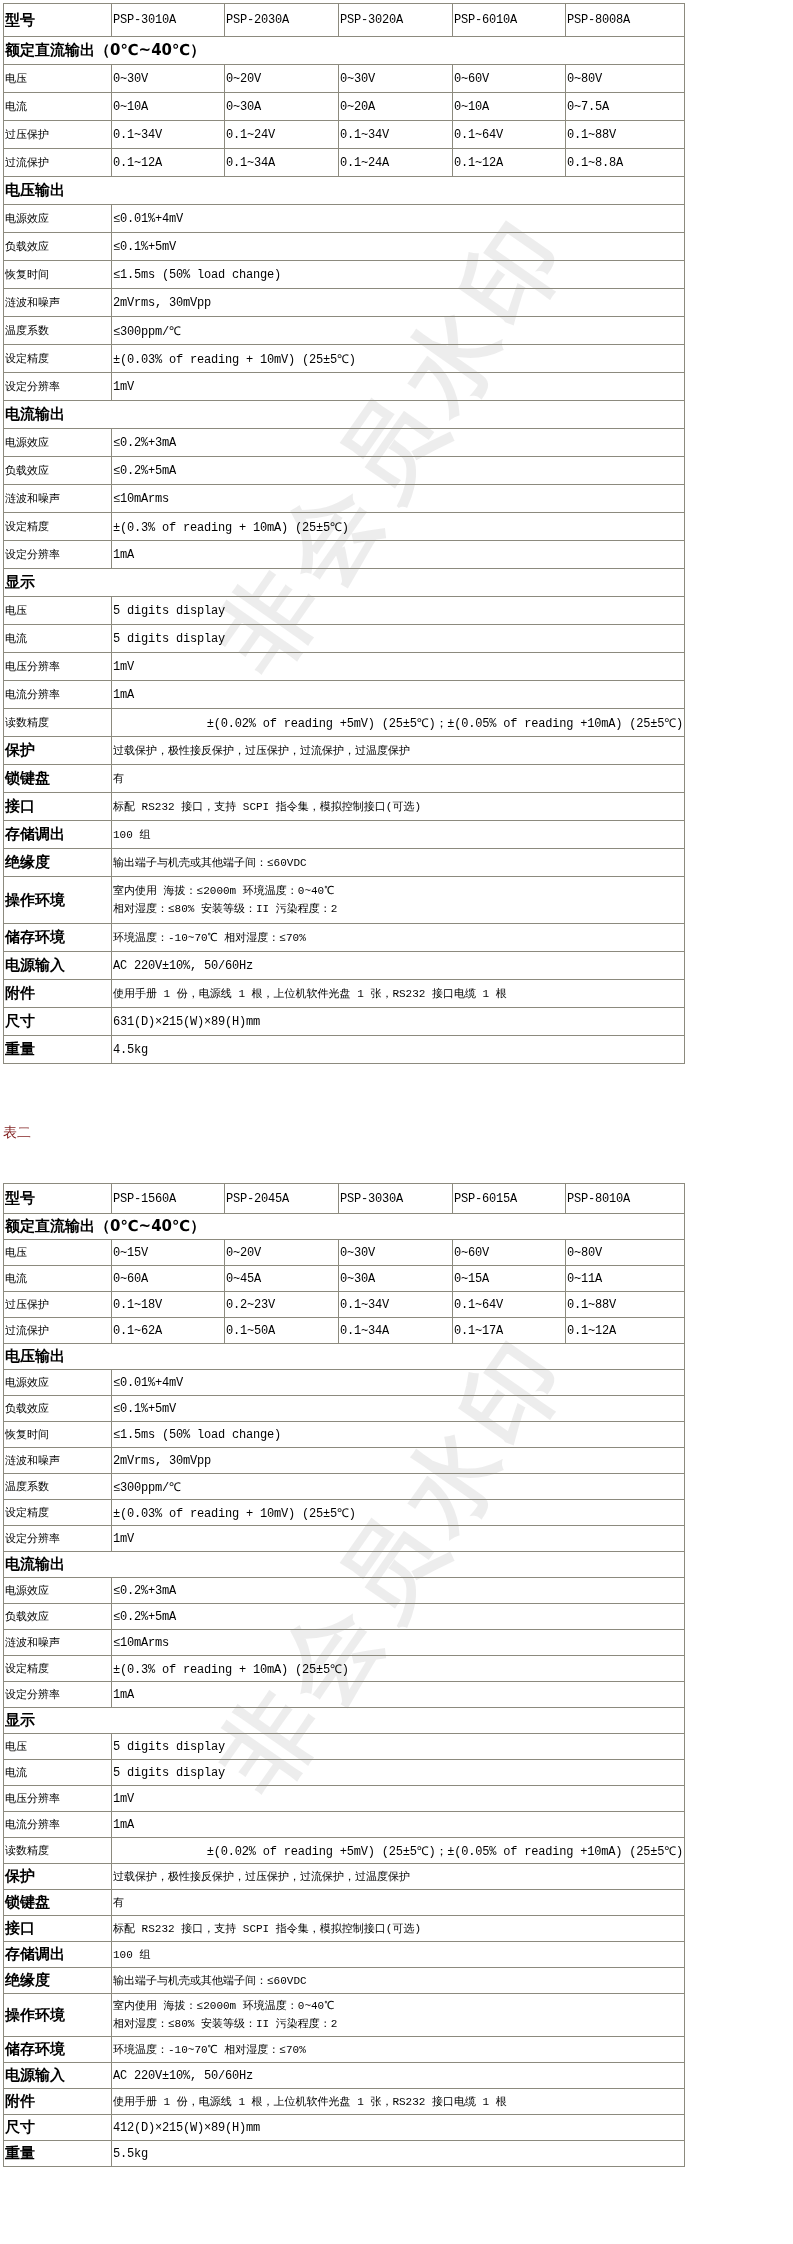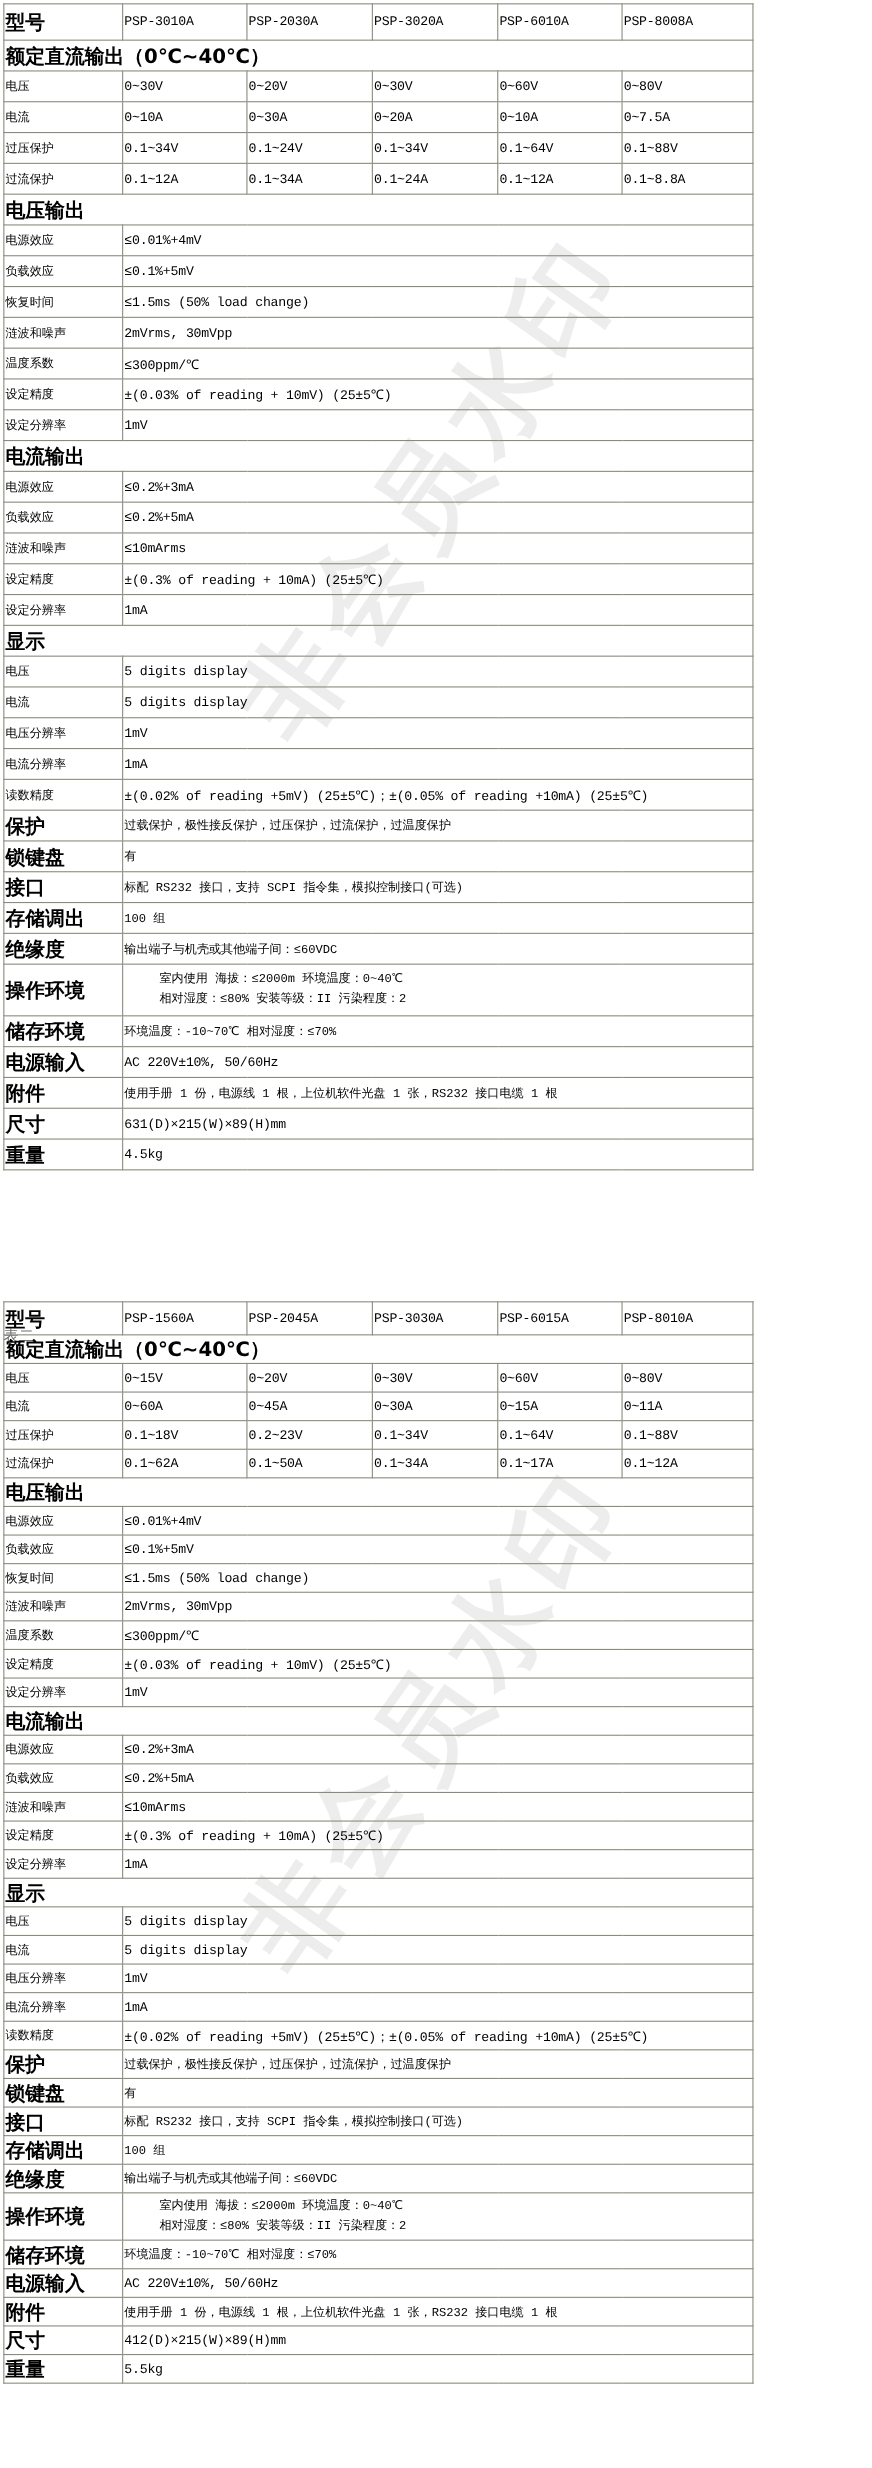--- a/index.html
+++ b/index.html
@@ -17,25 +17,25 @@
   table.spec col.c5 { width: 119px; }
   #t1 { top: 3px; }
   #t1 td { height: 27px; }
   #t1 tr.model td { height: 32px; }
   #t1 tr.tall td { height: 46px; }
   #t2 { top: 1183px; }
   #t2 td { height: 25px; }
   #t2 tr.model td { height: 29px; }
   #t2 tr.tall td { height: 42px; }
   td.lbl { font-size: 11px; font-family: Liberation Mono, monospace; }
-  td.bold, tr.section td { font-weight: bold; font-family: "DejaVu Sans", "Liberation Sans", sans-serif; font-size: 18px; }
+  td.bold, tr.section td { font-weight: bold; font-family: "DejaVu Sans", "Liberation Sans", sans-serif; font-size: 15px; }
   td.val { font-family: "Liberation Mono", "DejaVu Sans Mono", monospace; font-size: 12px; letter-spacing: -0.2px; }
-  td.wide { font-size: 12px; }
-  .ml { display: block; line-height: 18px; margin-left: 32px; }
-  #caption2 { position: absolute; left: 3px; top: 1206px; font-size: 14px; color: #737373;
+  td.wide { font-size: 12px; text-align: right; }
+  .ml { display: block; line-height: 18px; }
+  #caption2 { position: absolute; left: 3px; top: 1124px; font-size: 14px; color: #7f1d1d;
               font-family: Liberation Sans, sans-serif; }
   .wm { position: absolute; color: rgba(0,0,0,0.07); font-size: 96px; font-weight: bold;
         font-family: "DejaVu Sans", sans-serif; transform: rotate(-55deg); white-space: nowrap;
         pointer-events: none; letter-spacing: 10px; }
 </style>
 </head>
 <body>
 
 <div class="wm" style="left:130px; top:380px;">非会员水印</div>
 <div class="wm" style="left:130px; top:1500px;">非会员水印</div>

